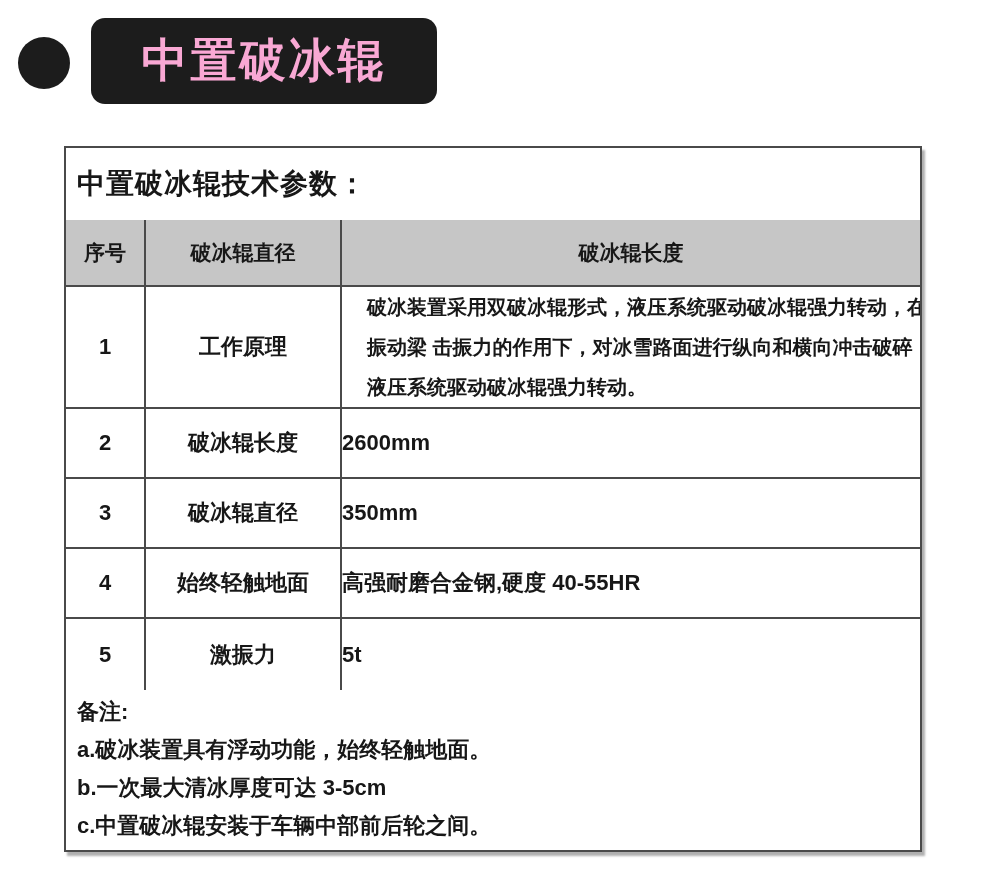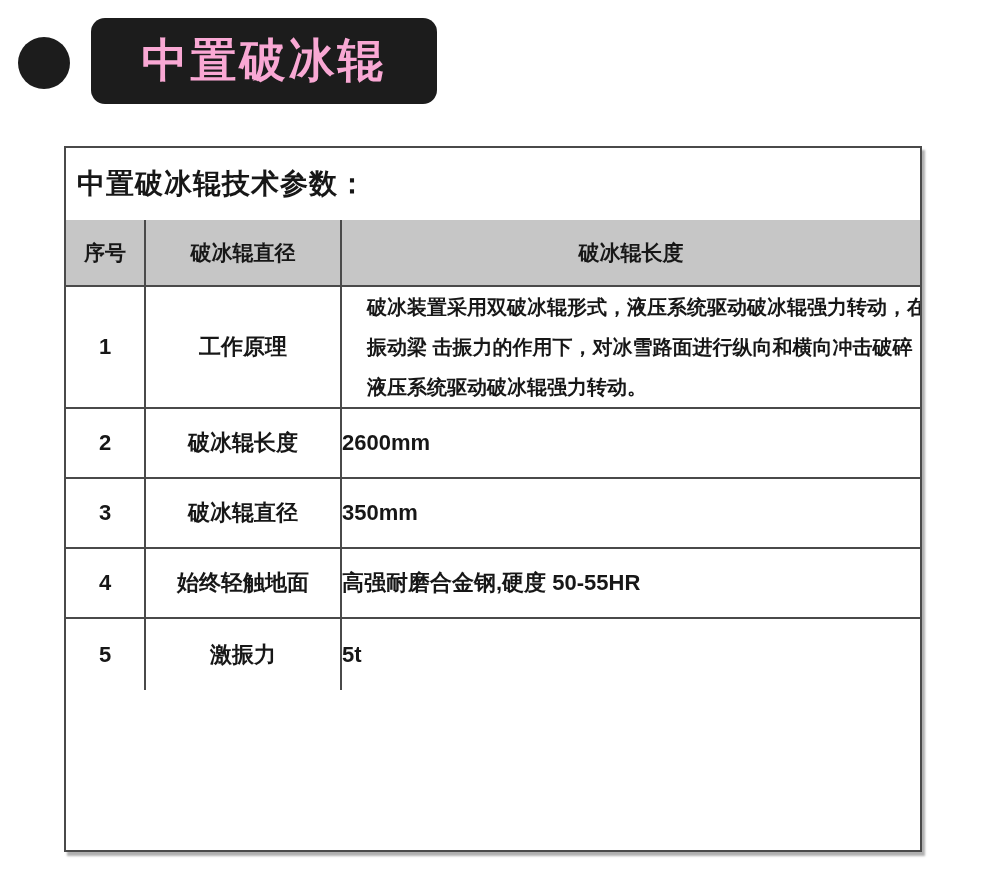--- a/index.html
+++ b/index.html
@@ -149,24 +149,30 @@
         <td class="c-val">2600mm</td>
       </tr>
       <tr class="row-std">
         <td class="c-no">3</td>
         <td class="c-item">破冰辊直径</td>
         <td class="c-val">350mm</td>
       </tr>
       <tr class="row-std">
         <td class="c-no">4</td>
         <td class="c-item">始终轻触地面</td>
-        <td class="c-val">高强耐磨合金钢,硬度 50-55HR</td>
+        <td class="c-val">高强耐磨合金钢,硬度 40-55HR</td>
       </tr>
       <tr class="row-last">
         <td class="c-no">5</td>
         <td class="c-item">激振力</td>
         <td class="c-val">5t</td>
       </tr>
     </tbody>
   </table>
 
+  <div class="notes">
+    <div class="note-line">备注:</div>
+    <div class="note-line">a.破冰装置具有浮动功能，始终轻触地面。</div>
+    <div class="note-line">b.一次最大清冰厚度可达 3-5cm</div>
+    <div class="note-line">c.中置破冰辊安装于车辆中部前后轮之间。</div>
+  </div>
 
 </div>
 
 </body></html>

